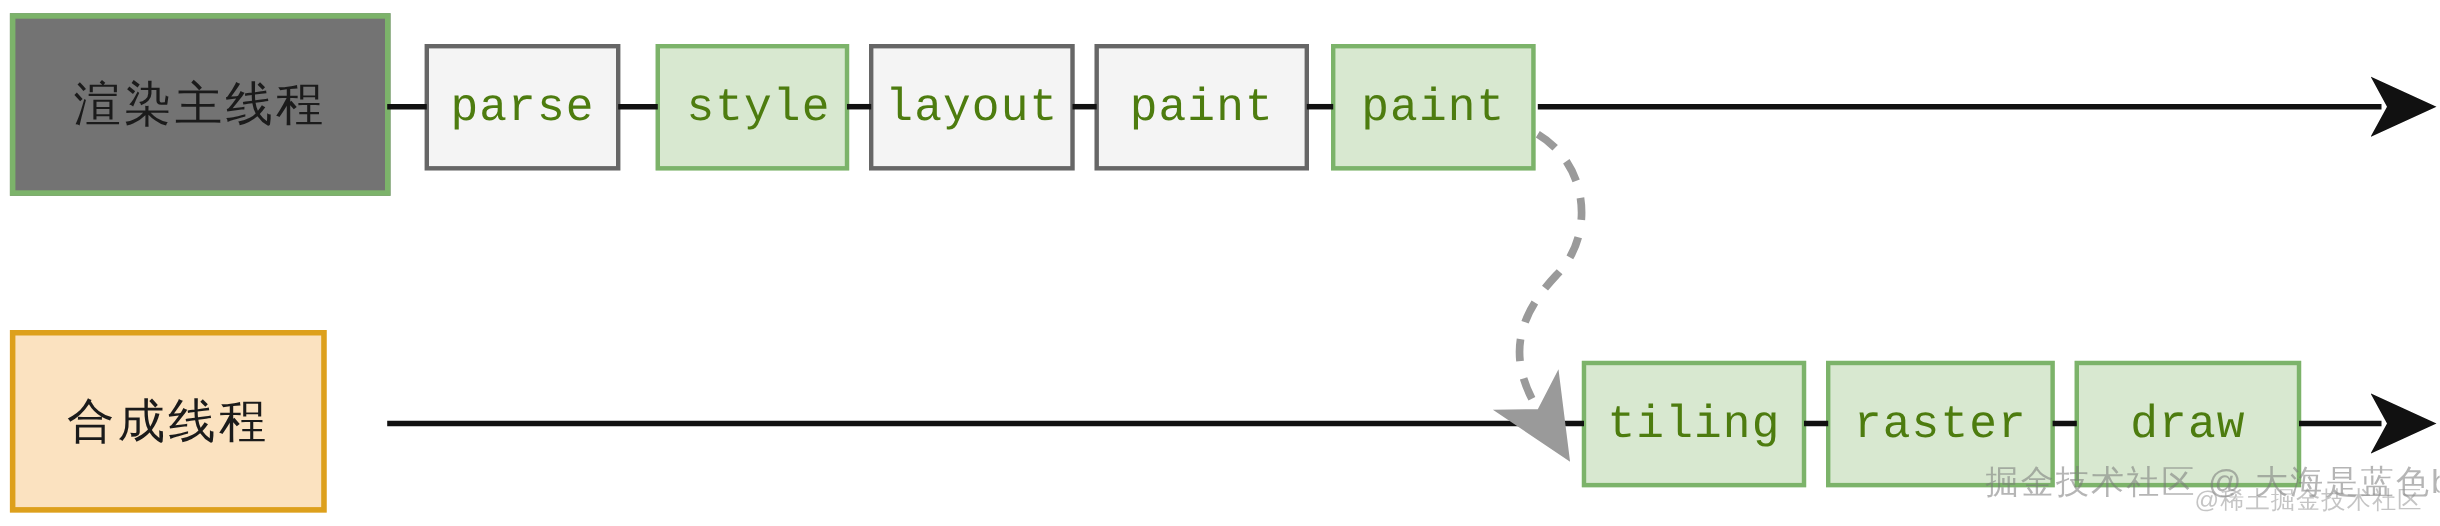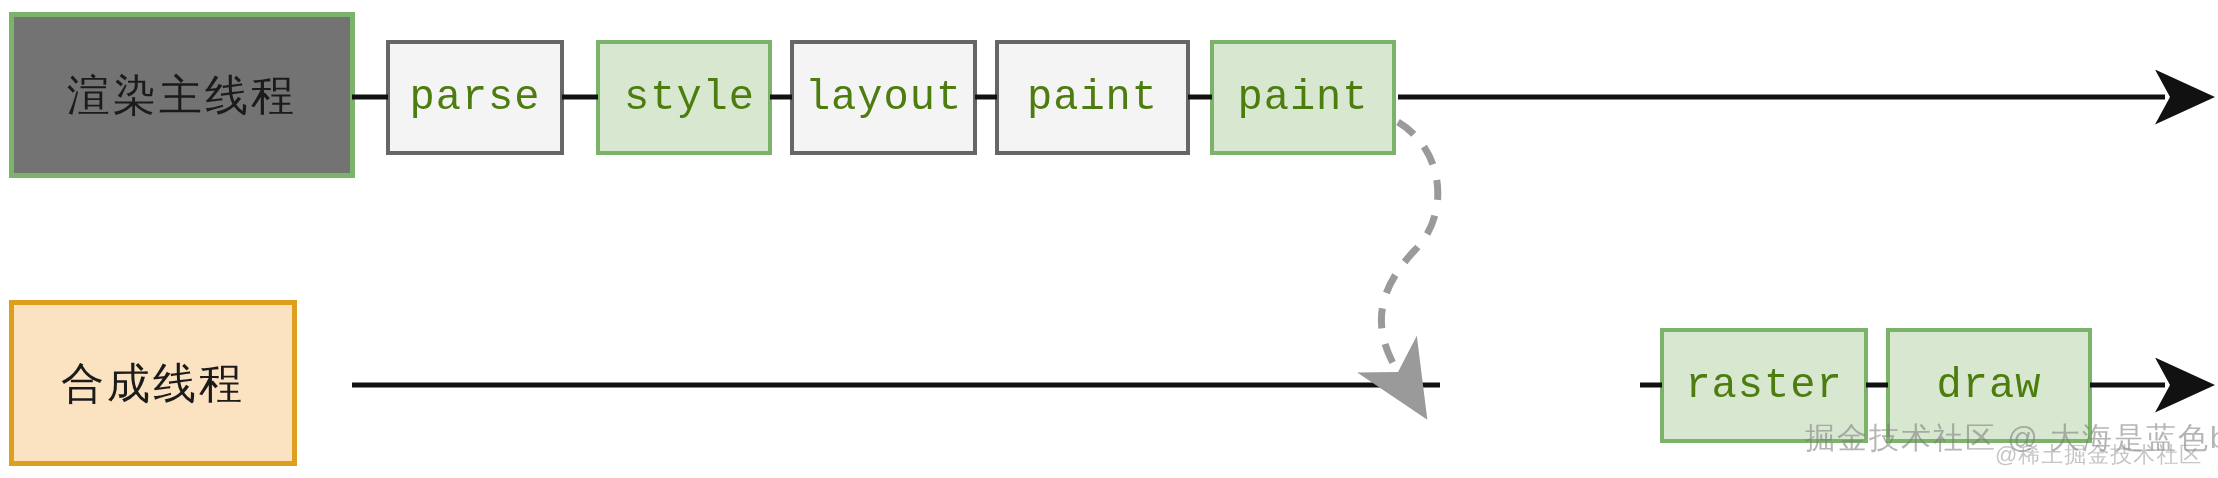--- a/index.html
+++ b/index.html
@@ -140,20 +140,21 @@
   <div class="node node-stage stage-green" style="left:596px; top:40px; width:176px; height:115px;padding-left:11px;">style</div>
 
   <div class="node node-stage stage-plain" style="left:790px; top:40px; width:187px; height:115px;text-align:right;">layout</div>
 
   <div class="node node-stage stage-plain" style="left:995px; top:40px; width:195px; height:115px;">paint</div>
 
   <div class="node node-stage stage-green" style="left:1210px; top:40px; width:186px; height:115px;">paint</div>
 
   <div class="node node-thread thread-comp" style="left:9px; top:300px; width:288px; height:166px;">合成线程</div>
 
+  <div class="node node-stage stage-green" style="left:1438px; top:328px; width:204px; height:115px;">tiling</div>
 
   <div class="node node-stage stage-green" style="left:1660px; top:328px; width:208px; height:115px;">raster</div>
 
   <div class="node node-stage stage-green" style="left:1886px; top:328px; width:206px; height:115px;">draw</div>
 
   <div class="watermark watermark-main">掘金技术社区 @ 大海是蓝色blue</div>
   <div class="watermark watermark-sub">@稀土掘金技术社区</div>
 
 </div>
 

